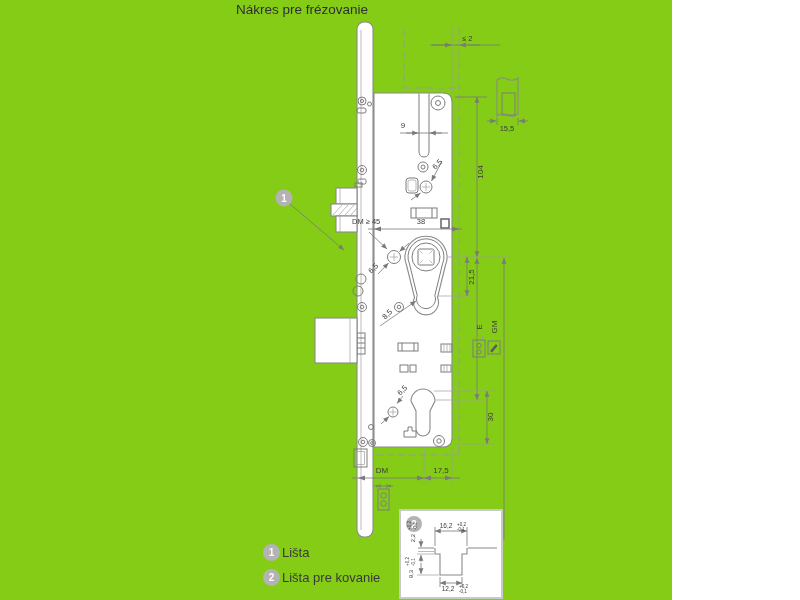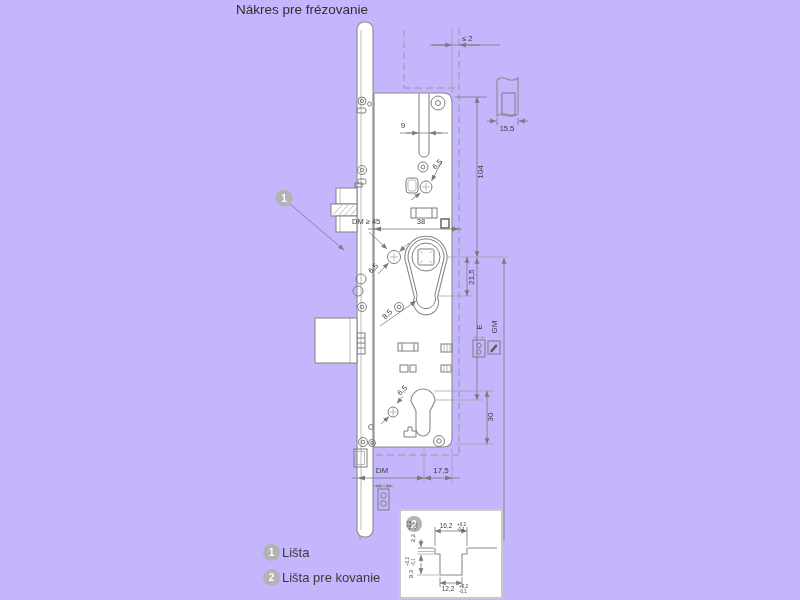--- a/index.html
+++ b/index.html
@@ -1,16 +1,16 @@
 <!DOCTYPE html>
 <html><head>
 <meta charset="utf-8">
 <style>
   html,body{margin:0;padding:0;background:#fff;}
-  .stage{position:relative;width:800px;height:600px;background:#c4b5fd;overflow:hidden;
+  .stage{position:relative;width:672px;height:600px;background:#84cc16;overflow:hidden;
          font-family:"Liberation Sans","DejaVu Sans",sans-serif;}
   .title{position:absolute;left:236px;top:2px;font-size:13.5px;color:#2f2f2f;}
   svg{position:absolute;left:0;top:0;}
   svg text{font-family:"Liberation Sans","DejaVu Sans",sans-serif;fill:#3c3c3c;}
   .t{font-size:8px;}
   .t7{font-size:7.5px;}
   .t65{font-size:6.5px;}
   .t6{font-size:6px;}
   .tol{font-size:4.6px;}
   .cnum{font-size:10px;font-weight:bold;fill:#ffffff;}

